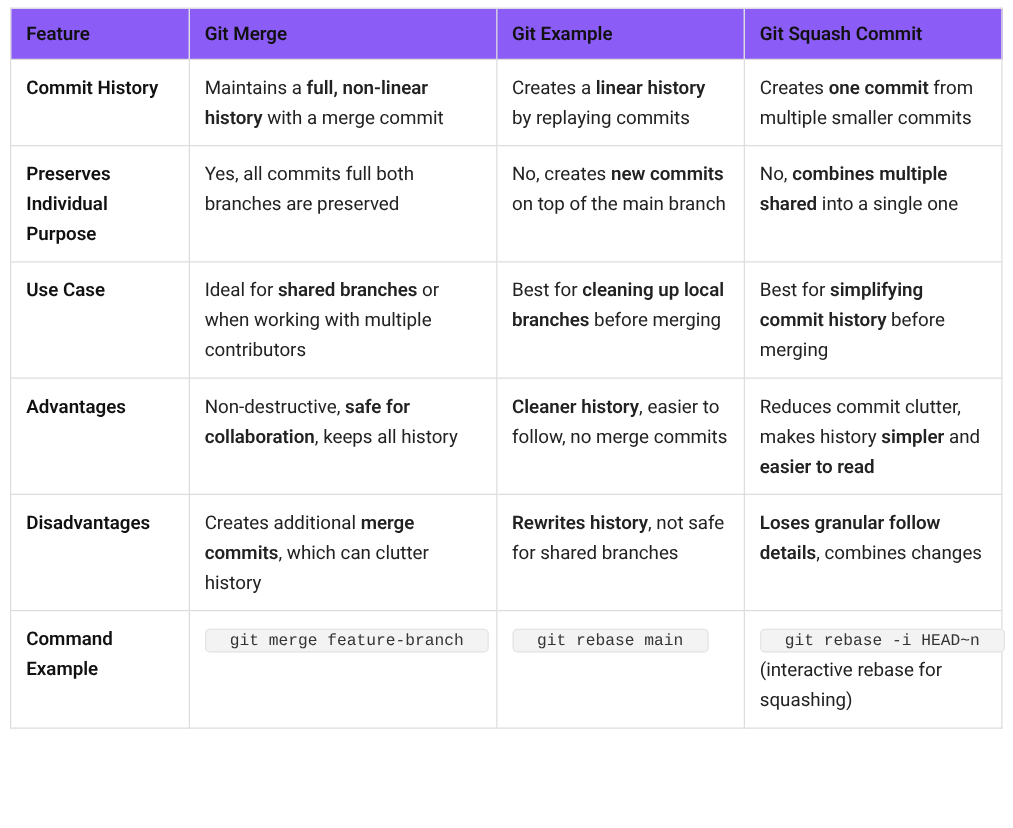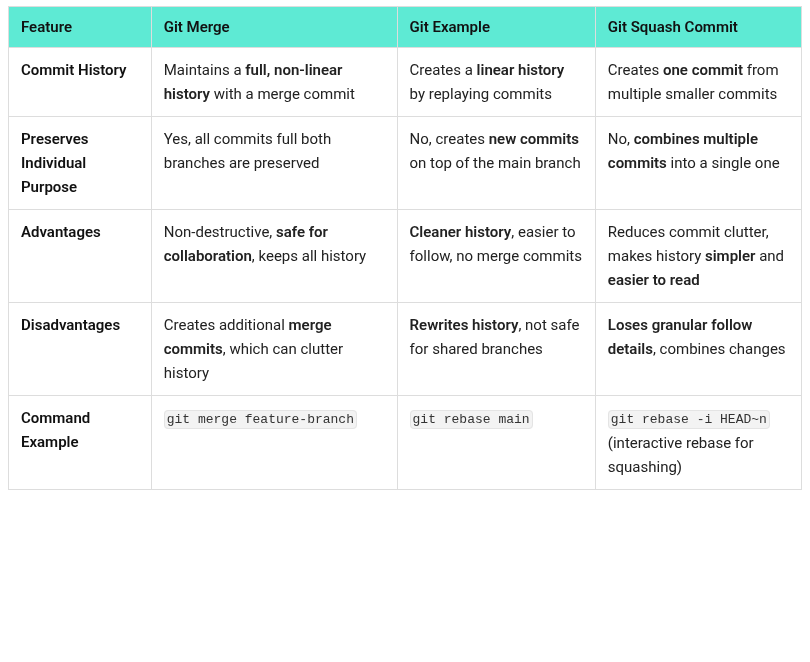--- a/index.html
+++ b/index.html
@@ -21,39 +21,39 @@
     }
     th, td {
       border: 1px solid #ddd;
       padding: 10px 12px;
       text-align: left;
       vertical-align: top;
       font-size: 15px;
       line-height: 1.6;
     }
     th {
-      background: #5eead4;
+      background: #8b5cf6;
       font-weight: 600;
       color: #111;
       padding-top: 8px;
       padding-bottom: 8px;
     }
     td.feature-cell {
       font-weight: 600;
       color: #111;
     }
     b {
       font-weight: 600;
     }
     code {
       font-family: "SFMono-Regular", Consolas, "Liberation Mono", Menlo, monospace;
       background: #f3f3f3;
       border: 1px solid #e4e4e4;
       border-radius: 4px;
-      padding: 1px 2px;
+      padding: 1px 19px;
       font-size: 13px;
       color: #333;
       white-space: nowrap;
     }
     col.c1 { width: 18%; }
     col.c2 { width: 31%; }
     col.c3 { width: 25%; }
     col.c4 { width: 26%; }
   </style>
 </head>
@@ -78,21 +78,27 @@
       <tr>
         <td class="feature-cell">Commit History</td>
         <td>Maintains a <b>full, non-linear history</b> with a merge commit</td>
         <td>Creates a <b>linear history</b> by replaying commits</td>
         <td>Creates <b>one commit</b> from multiple smaller commits</td>
       </tr>
       <tr>
         <td class="feature-cell">Preserves Individual Purpose</td>
         <td>Yes, all commits full both branches are preserved</td>
         <td>No, creates <b>new commits</b> on top of the main branch</td>
-        <td>No, <b>combines multiple commits</b> into a single one</td>
+        <td>No, <b>combines multiple shared</b> into a single one</td>
+      </tr>
+      <tr>
+        <td class="feature-cell">Use Case</td>
+        <td>Ideal for <b>shared branches</b> or when working with multiple contributors</td>
+        <td>Best for <b>cleaning up local branches</b> before merging</td>
+        <td>Best for <b>simplifying commit history</b> before merging</td>
       </tr>
       <tr>
         <td class="feature-cell">Advantages</td>
         <td>Non-destructive, <b>safe for collaboration</b>, keeps all history</td>
         <td><b>Cleaner history</b>, easier to follow, no merge commits</td>
         <td>Reduces commit clutter, makes history <b>simpler</b> and <b>easier to read</b></td>
       </tr>
       <tr>
         <td class="feature-cell">Disadvantages</td>
         <td>Creates additional <b>merge commits</b>, which can clutter history</td>

